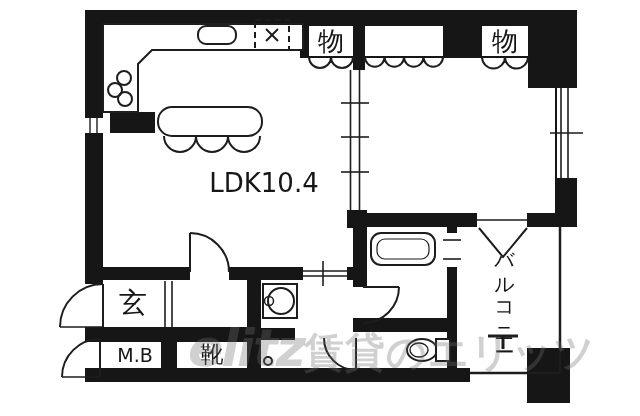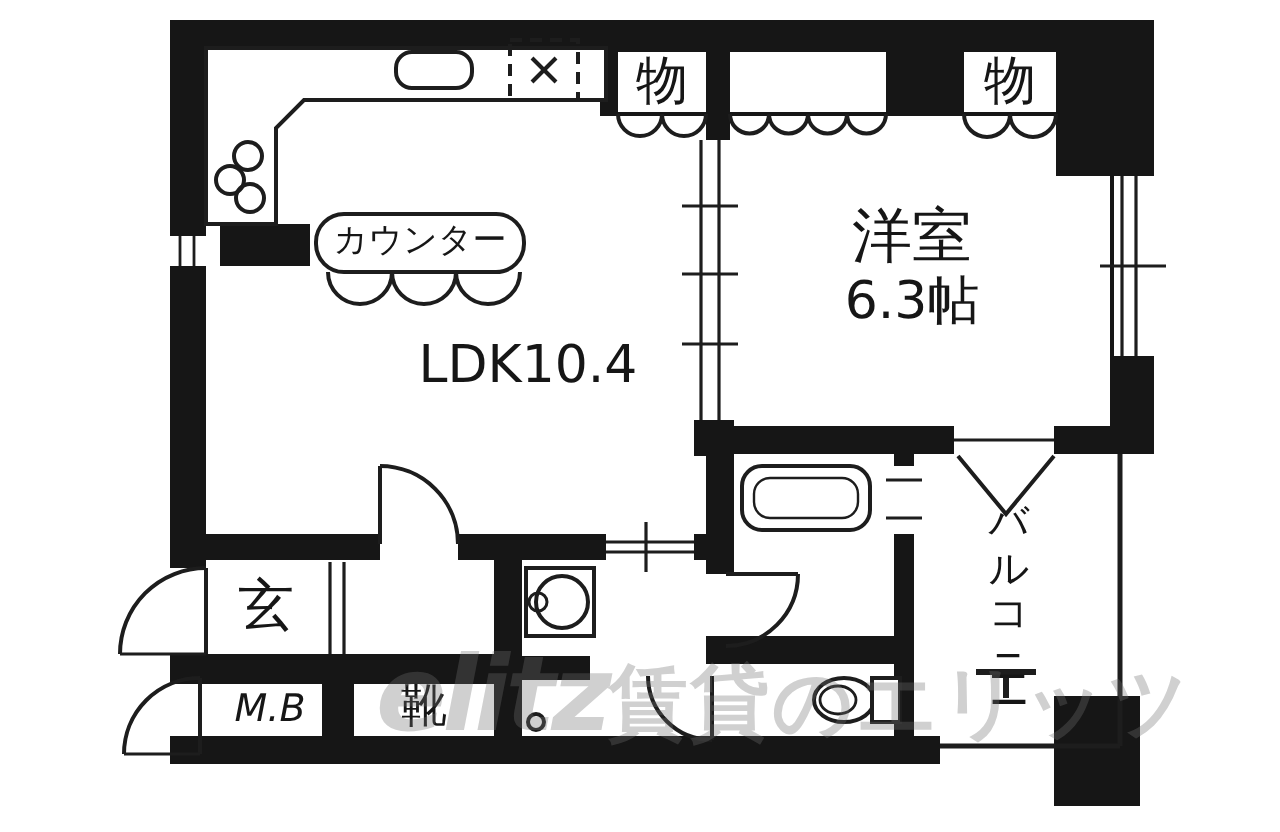--- a/index.html
+++ b/index.html
@@ -7,21 +7,21 @@
          font-family:"DejaVu Sans","Liberation Sans",sans-serif;color:#161616;}
   #plan-svg{position:absolute;left:0;top:0;}
   .lbl{position:absolute;transform:translate(-50%,-50%);white-space:nowrap;
        color:#161616;line-height:1;z-index:5;}
   .lbl-storage{font-size:26px;}
   .lbl-room{font-size:30px;}
   .lbl-size{font-size:26px;}
   .lbl-counter{font-size:17px;}
   .lbl-ldk{font-size:26px;margin-left:24px;}
   .lbl-gen{font-size:28px;}
-  .lbl-mb{font-size:19px;font-style:italic;}
+  .lbl-mb{font-size:19px;}
   .lbl-shoe{font-size:23px;}
   .lbl-balcony{position:absolute;writing-mode:vertical-rl;text-orientation:mixed;
        font-size:20px;letter-spacing:3px;z-index:5;color:#161616;}
   .watermark{position:absolute;left:188px;top:318px;z-index:8;
        color:rgba(112,112,112,0.33);white-space:nowrap;pointer-events:none;}
   .watermark .wm-logo{font-size:52px;font-style:italic;font-weight:bold;letter-spacing:-2px;}
   .watermark .wm-text{font-size:40px;font-weight:bold;letter-spacing:1px;}
 </style>
 </head>
 <body>
@@ -180,23 +180,20 @@
       <g>
         <ellipse cx="422" cy="350" rx="15" ry="11" fill="#ffffff"></ellipse>
         <ellipse cx="419" cy="350" rx="9" ry="7" stroke-width="1.4"></ellipse>
         <rect x="436" y="339" width="14" height="22" fill="#ffffff"></rect>
       </g>
     </g>
   </svg>
 
   <div class="lbl lbl-storage" style="left:331px;top:41px;">物</div>
   <div class="lbl lbl-storage" style="left:505px;top:41px;">物</div>
-  <div class="lbl lbl-room" style="left:456px;top:119px;">洋室</div>
-  <div class="lbl lbl-size" style="left:456px;top:151px;">6.3帖</div>
-  <div class="lbl lbl-counter" style="left:210px;top:121px;">カウンター</div>
   <div class="lbl lbl-ldk" style="left:240px;top:183px;">LDK10.4</div>
   <div class="lbl lbl-gen" style="left:133px;top:303px;">玄</div>
   <div class="lbl lbl-mb" style="left:135px;top:355px;">M.B</div>
   <div class="lbl lbl-shoe" style="left:212px;top:354px;">靴</div>
   <div class="lbl-balcony" style="left:492px;top:238px;height:140px;">バルコニー</div>
 
   <div class="watermark">
     <span class="wm-logo">elitz</span><span class="wm-text">賃貸のエリッツ</span>
   </div>
 

